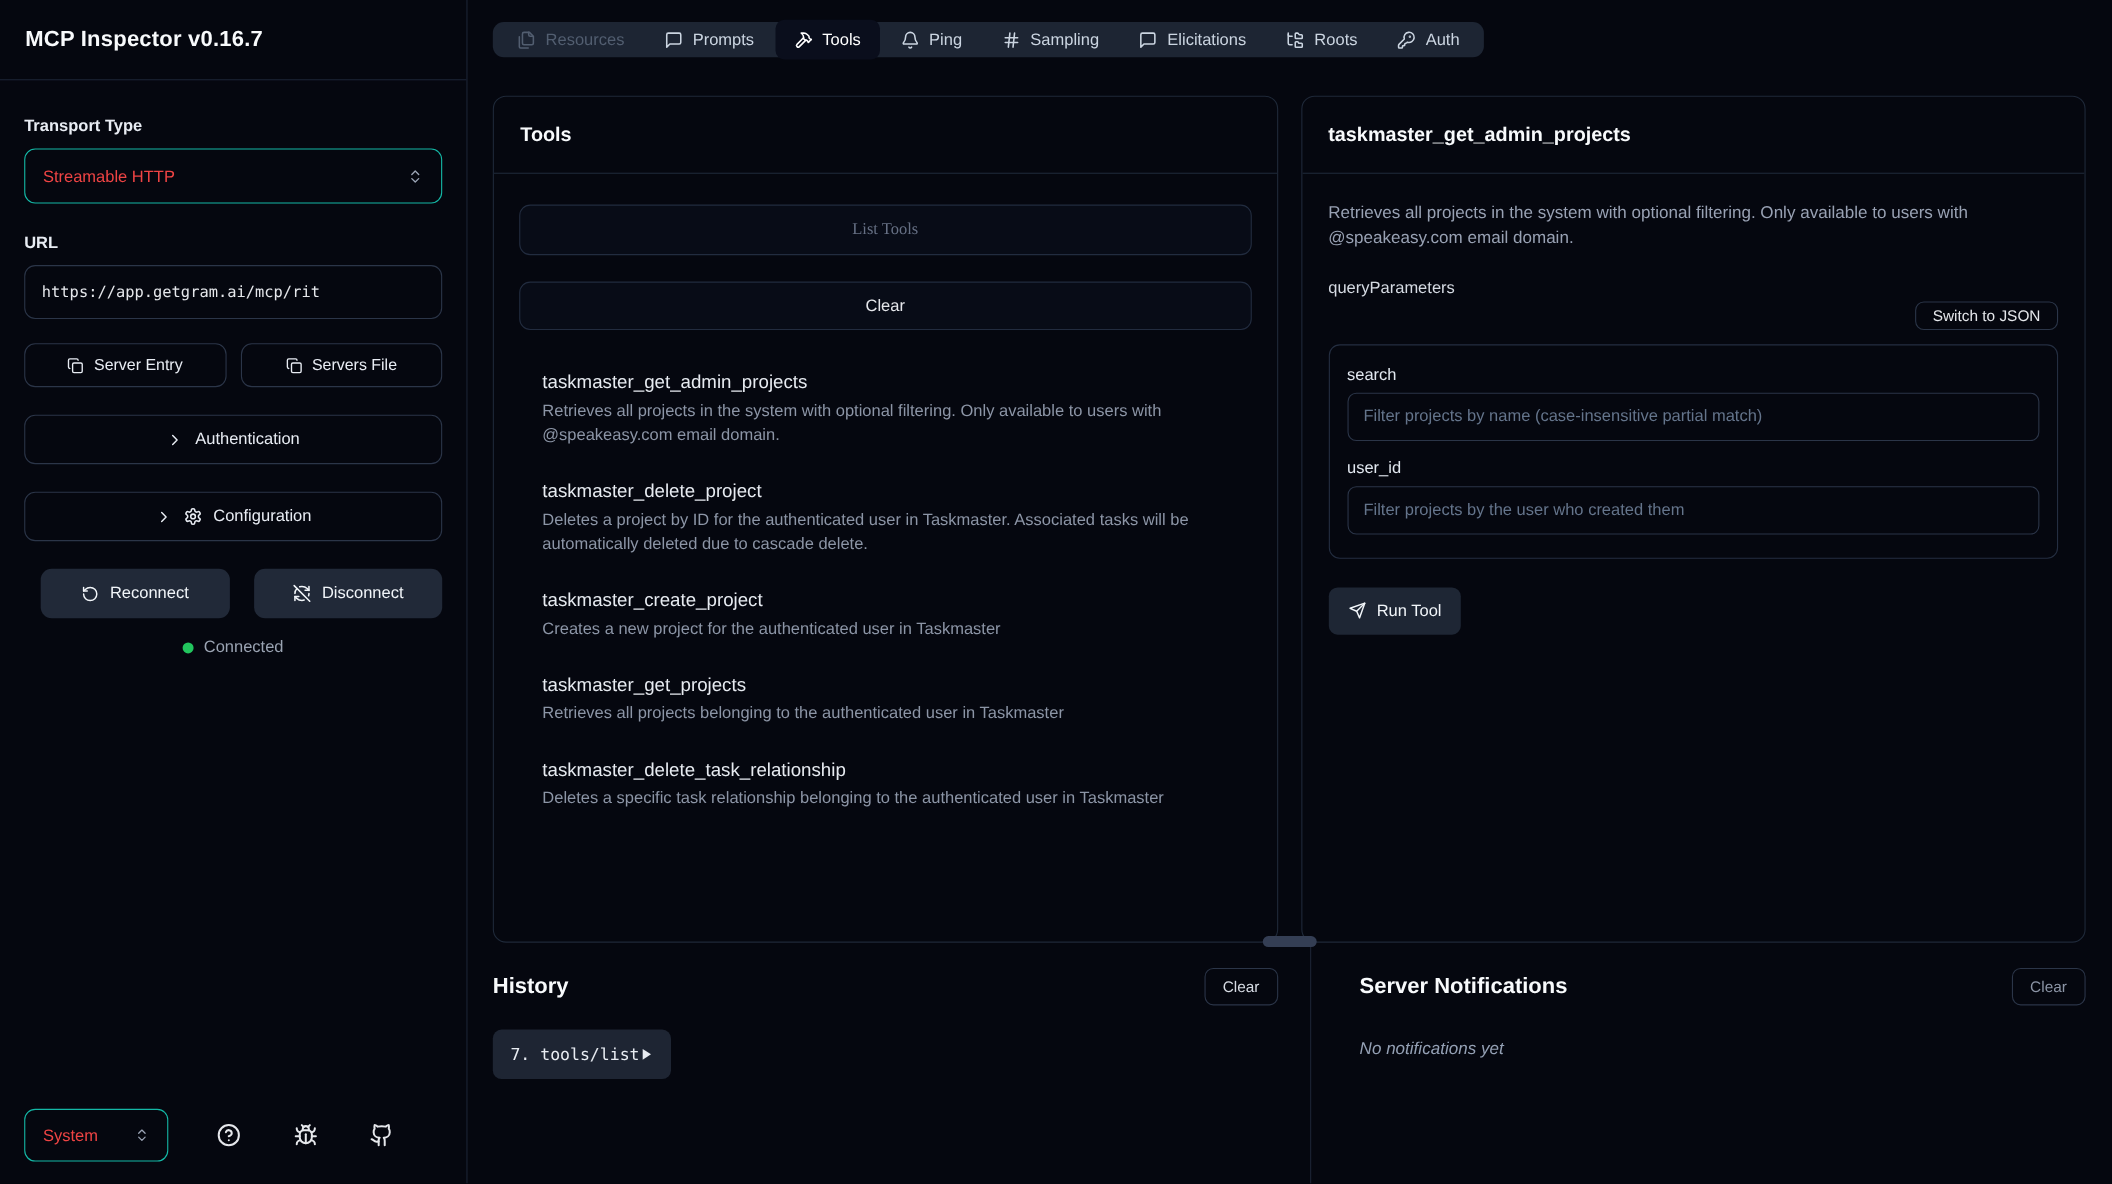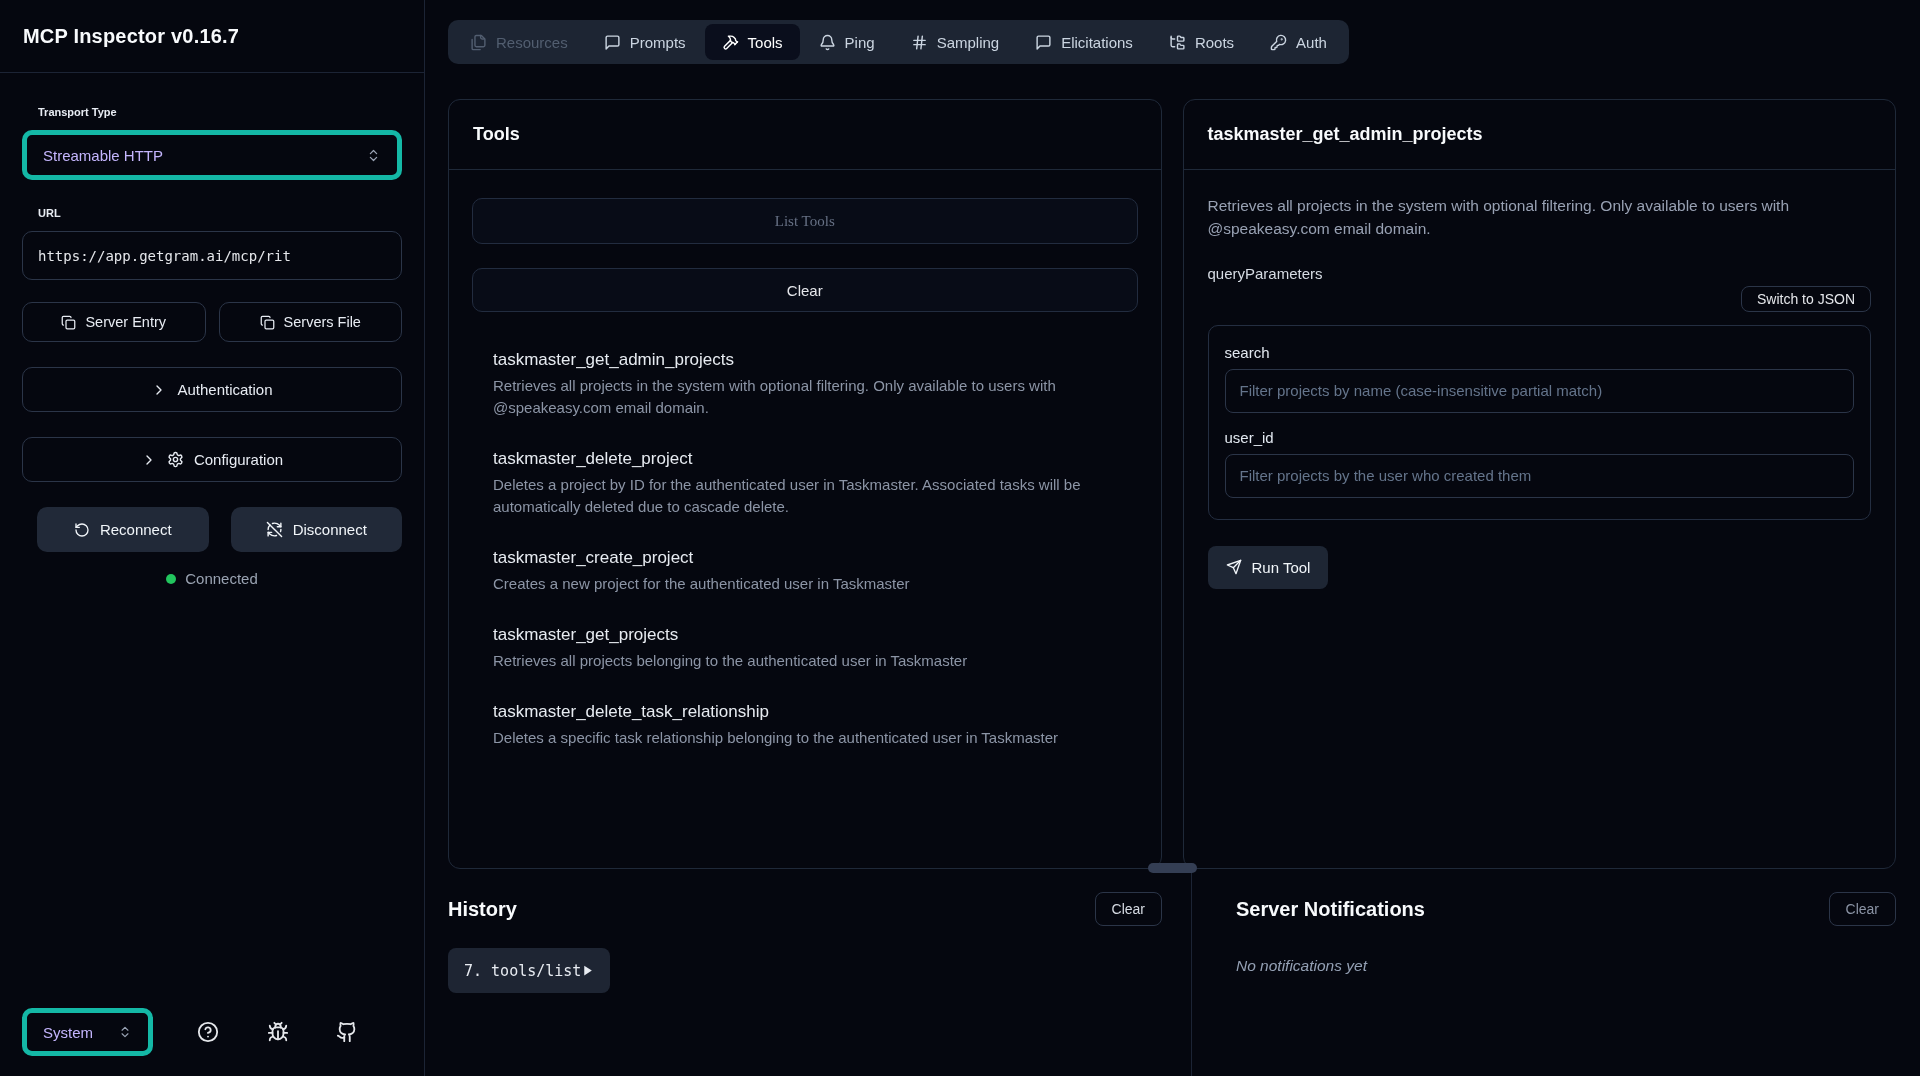--- a/index.html
+++ b/index.html
@@ -13,25 +13,25 @@
   svg { display:block; }
   button { font-family:"Liberation Sans", sans-serif; cursor:pointer; }
 
   .app { display:flex; width:1920px; height:1076px; }
 
   
   .sidebar { width:425px; min-width:425px; border-right:1px solid #1c2435; display:flex; flex-direction:column; background:#05070f; }
   .sidebar-header { height:73px; display:flex; align-items:center; padding:0 23px; border-bottom:1px solid #1c2435; }
   .app-title { font-size:20px; font-weight:700; color:#f8fafc; letter-spacing:.2px; }
   .sidebar-body { flex:1; padding:33px 22px 0; }
-  .field-label { font-size:11px; font-weight:600; color:#e8ecf3; margin:0 16px 12px; }
+  .field-label { font-size:15px; font-weight:600; color:#e8ecf3; margin:0 0 12px; }
   .select {
     width:100%; height:50px; display:flex; align-items:center; justify-content:space-between;
-    background:transparent; border:5px solid #14b8a6; border-radius:10px; padding:0 16px;
-    font-size:15px; color:#c4b5fd;
+    background:transparent; border:1px solid #14b8a6; border-radius:10px; padding:0 16px;
+    font-size:15px; color:#ef4444;
   }
   .select .chev { color:#9aa3b4; }
   .mt-lg { margin-top:27px; }
   .text-input {
     width:100%; height:49px; background:transparent; border:1px solid #2b3548; border-radius:10px;
     padding:0 15px; font-family:"DejaVu Sans Mono", monospace; font-size:14px; color:#e5e7eb; outline:none;
   }
   .btn-row { display:flex; gap:13px; margin-top:22px; }
   .btn-outline {
     display:flex; align-items:center; justify-content:center; gap:9px;
@@ -49,21 +49,21 @@
   .dot { width:10px; height:10px; border-radius:50%; }
   .sidebar-footer { padding:0 22px 20px; display:flex; align-items:center; }
   .footer-select { width:131px; height:48px; }
   .footer-icons { flex:1; display:flex; justify-content:space-evenly; align-items:center; }
   .icon-btn { background:none; border:none; color:#e5e7eb; padding:4px; }
 
   
   .main { flex:1; display:flex; flex-direction:column; padding:20px 24px 0 23px; }
 
   .tabbar {
-    height:44px; width:fit-content; background:#1d2533; border-radius:10px;
+    height:32px; width:fit-content; background:#1d2533; border-radius:10px;
     display:flex; align-items:center; padding:16px 5px; gap:2px; margin-bottom:35px;
   }
   .tab {
     display:flex; align-items:center; gap:9px; padding:0 17px; height:36px; border-radius:8px;
     background:transparent; border:none; color:#cbd5e1; font-size:15px; font-weight:500;
   }
   .tab.active { background:#0a0e1c; color:#ffffff; }
   .tab.disabled { color:#525e70; }
 
   .top-panels { display:flex; gap:21px; height:770px; }

